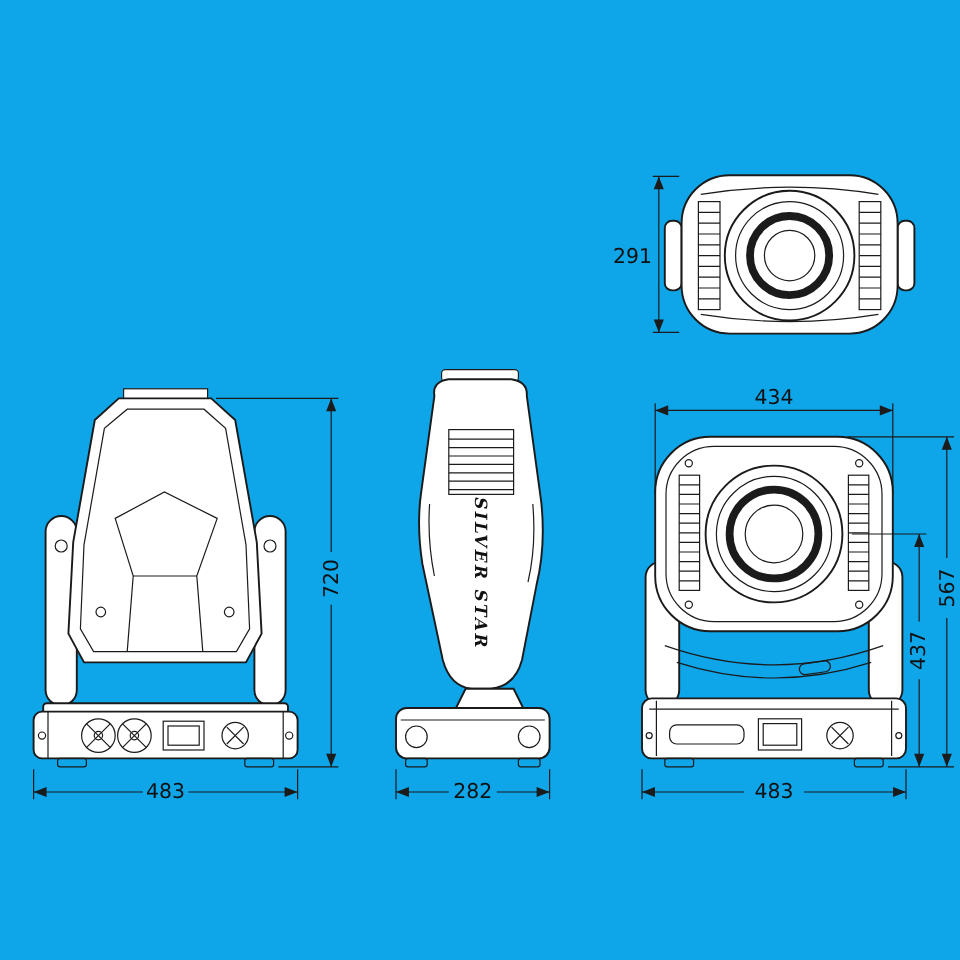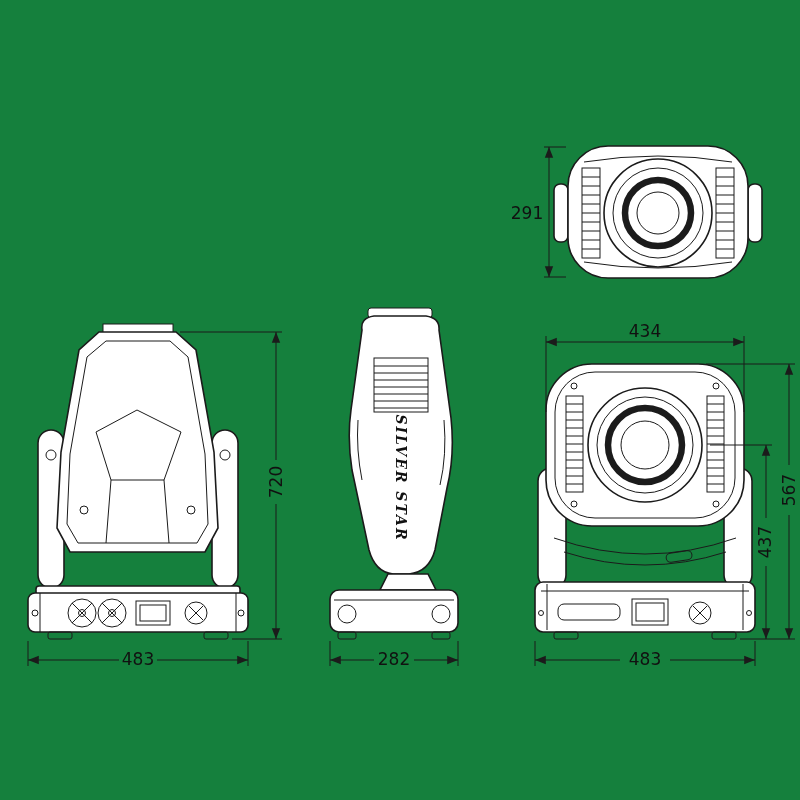--- a/index.html
+++ b/index.html
@@ -1,17 +1,17 @@
 <!DOCTYPE html>
 <html><head>
 <meta charset="utf-8">
 <style>
   html,body { margin:0; padding:0; }
   body { background:#ffffff; font-family:"DejaVu Sans", sans-serif; }
-  .stage { position:relative; width:800px; height:800px; background:#15803d; overflow:hidden; }
+  .stage { position:relative; width:800px; height:800px; background:#0ea5e9; overflow:hidden; }
   svg { display:block; }
   .o  { fill:#ffffff; stroke:#1b1b1b; stroke-width:1.6; }
   .o2 { fill:none;    stroke:#1b1b1b; stroke-width:1.6; }
   .t  { fill:none;    stroke:#1b1b1b; stroke-width:1;   }
   .tf { fill:#ffffff; stroke:#1b1b1b; stroke-width:1;   }
   .d  { fill:none;    stroke:#1b1b1b; stroke-width:1;   }
   .ring { fill:none;  stroke:#1b1b1b; stroke-width:6.5; }
   text.dim   { font-family:"DejaVu Sans", sans-serif; font-size:17px; fill:#111111; }
   text.brand { font-family:"DejaVu Serif", serif; font-style:italic; font-weight:bold;
                font-size:14px; letter-spacing:2px; fill:#111111; }

